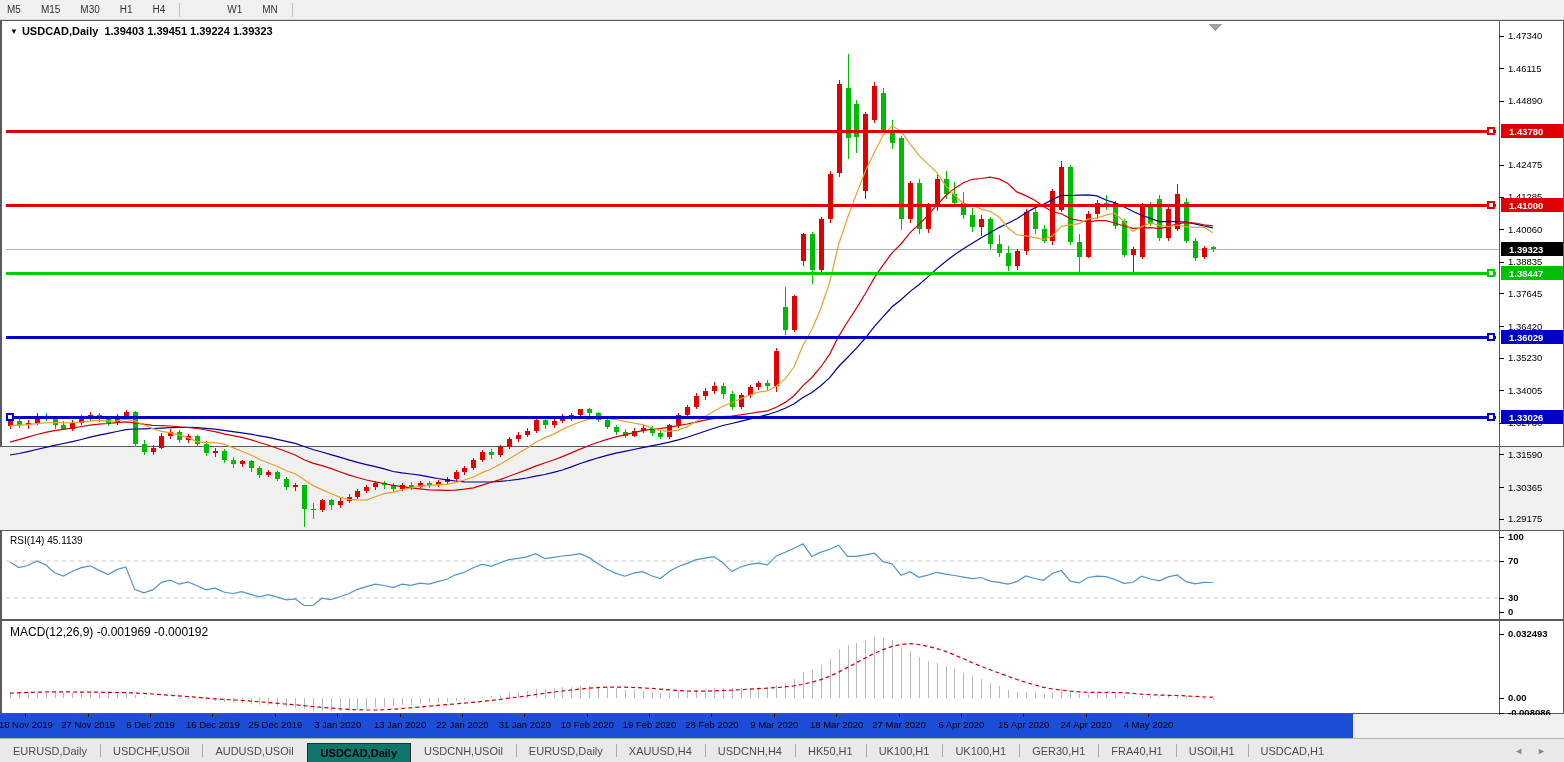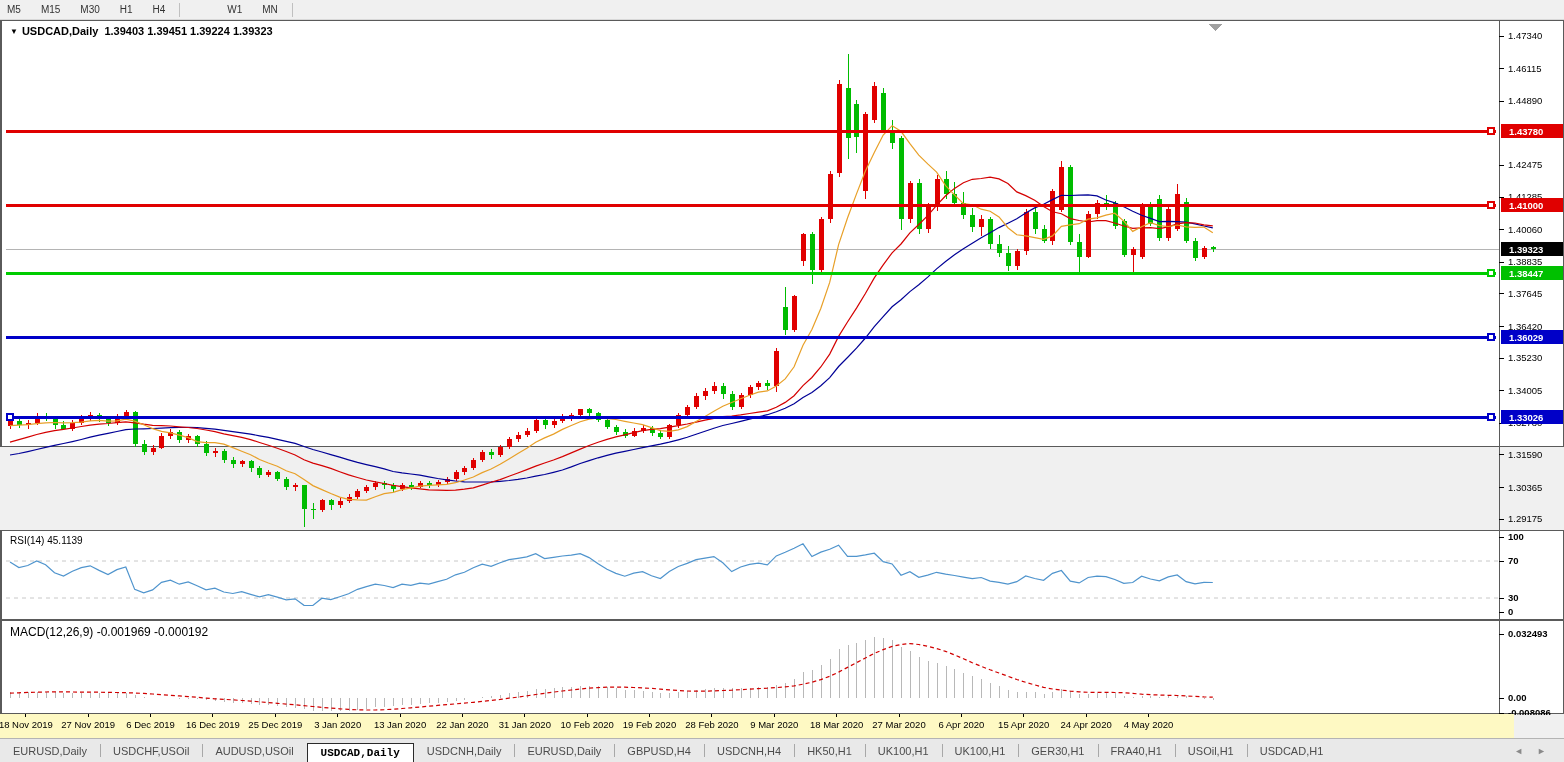--- a/index.html
+++ b/index.html
@@ -10,32 +10,32 @@
              display:flex; align-items:center; padding-left:6px; overflow:hidden; }
   .tf-btn { font-size:10px; color:#333; padding:2px 8px; margin:0 1px; cursor:default;
             border:1px solid transparent; }
   .tf-btn.active { background:#fbfbfb; border:1px solid #c8c8c8; border-radius:2px;margin-top:35px; }
   .tf-sep { width:1px; height:14px; background:#c0c0c0; margin:0 4px; }
   .panel { position:absolute; left:0; width:1564px; background:#ffffff;
            border:1px solid #5a5a5a; border-left:2px solid #5a5a5a; }
   #main-panel { top:20px;  height:427px; }
   #rsi-panel  { top:530px; height:90px;  }
   #macd-panel { top:620px; height:94px;  }
-  #date-axis  { position:absolute; left:0; top:714px; width:1514px; height:24px; background:#fef9c3; }
+  #date-axis  { position:absolute; left:0; top:714px; width:1353px; height:24px; background:#1d4ed8; }
   .panel svg, #date-axis svg { position:absolute; left:0; top:0; }
   .pane-label { position:absolute; left:8px; top:4px; font-size:11px; color:#000; z-index:5; white-space:pre; }
   #chart-title { font-weight:bold; }
   .tri { display:inline-block; font-size:8px; vertical-align:1px; margin-right:4px; }
   #tabbar { position:absolute; left:0; top:738px; width:1564px; height:24px;
             background:#e9e9e9; border-top:1px solid #b4b4b4;
             display:flex; align-items:stretch; font-size:11px; color:#4c4c4c; }
   .tab { display:flex; align-items:center; padding:0 13px; cursor:default; position:relative; }
   .tab + .tab::before { content:""; position:absolute; left:0; top:5px; bottom:5px; width:1px; background:#a8a8a8; }
-  .tab.active { background:#ffffff; border:1px solid #2b2b2b; border-bottom:none; color:#000;
-                font-weight:bold; margin-top:4px; z-index:2;font-family:Liberation Mono, monospace; }
+  .tab.active { background:#0f766e; border:1px solid #2b2b2b; border-bottom:none; color:#000;
+                font-weight:bold; margin-top:4px; z-index:2; }
   .tab.active::before { display:none; }
   .tab.active + .tab::before { display:none; }
   #tab-arrows { margin-left:auto; display:flex; align-items:center; gap:14px; padding-right:18px; color:#8a8a8a; font-size:9px; }
   text { font-family:"Liberation Sans","DejaVu Sans",sans-serif; }
 </style>
 </head>
 <body>
 
 <div id="toolbar">
     <div style="display: flex; align-items: center; margin-left: -9px;">
@@ -603,23 +603,23 @@
       <text x="1148.48" y="14" font-size="9.5" fill="#000" text-anchor="middle">4 May 2020</text>
     </svg>
   </div>
 
 <div id="tabbar">
   <div style="display:flex;" id="tabs-holder">
       <div class="tab">EURUSD,Daily</div>
       <div class="tab">USDCHF,USOil</div>
       <div class="tab">AUDUSD,USOil</div>
       <div class="tab active">USDCAD,Daily</div>
-      <div class="tab">USDCNH,Daily</div>
+      <div class="tab">USDCNH,USOil</div>
       <div class="tab">EURUSD,Daily</div>
-      <div class="tab">GBPUSD,H4</div>
+      <div class="tab">XAUUSD,H4</div>
       <div class="tab">USDCNH,H4</div>
       <div class="tab">HK50,H1</div>
       <div class="tab">UK100,H1</div>
       <div class="tab">UK100,H1</div>
       <div class="tab">GER30,H1</div>
       <div class="tab">FRA40,H1</div>
       <div class="tab">USOil,H1</div>
       <div class="tab">USDCAD,H1</div>
     </div>
   <div id="tab-arrows">

